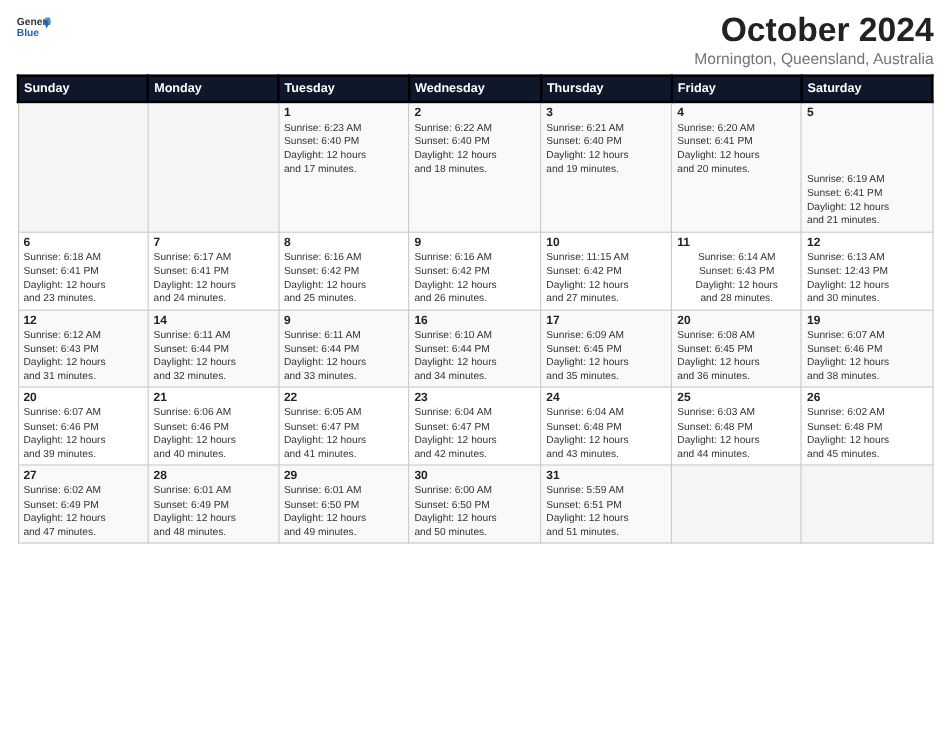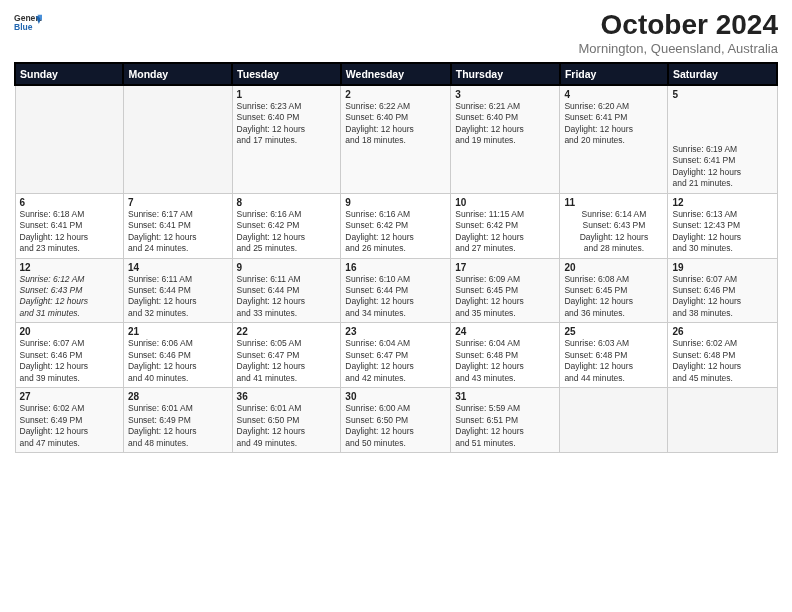--- a/index.html
+++ b/index.html
@@ -207,21 +207,21 @@
             <span class="day-num">12</span>
             <div class="day-info" style="white-space: pre-line;">Sunrise: 6:13 AM
 Sunset: 12:43 PM
 Daylight: 12 hours
 and 30 minutes.</div>
           </td>
         </tr>
         <tr>
           <td>
             <span class="day-num">12</span>
-            <div class="day-info" style="white-space: pre-line; font-style: italic;">Sunrise: 6:12 AM
+            <div class="day-info" style="white-space: pre-line;">Sunrise: 6:12 AM
 Sunset: 6:43 PM
 Daylight: 12 hours
 and 31 minutes.</div>
           </td>
           <td>
             <span class="day-num">14</span>
             <div class="day-info" style="white-space: pre-line;">Sunrise: 6:11 AM
 Sunset: 6:44 PM
 Daylight: 12 hours
 and 32 minutes.</div>
@@ -322,21 +322,21 @@
 and 47 minutes.</div>
           </td>
           <td>
             <span class="day-num">28</span>
             <div class="day-info" style="white-space: pre-line;">Sunrise: 6:01 AM
 Sunset: 6:49 PM
 Daylight: 12 hours
 and 48 minutes.</div>
           </td>
           <td>
-            <span class="day-num">36</span>
+            <span class="day-num">29</span>
             <div class="day-info" style="white-space: pre-line;">Sunrise: 6:01 AM
 Sunset: 6:50 PM
 Daylight: 12 hours
 and 49 minutes.</div>
           </td>
           <td>
             <span class="day-num">30</span>
             <div class="day-info" style="white-space: pre-line;">Sunrise: 6:00 AM
 Sunset: 6:50 PM
 Daylight: 12 hours

